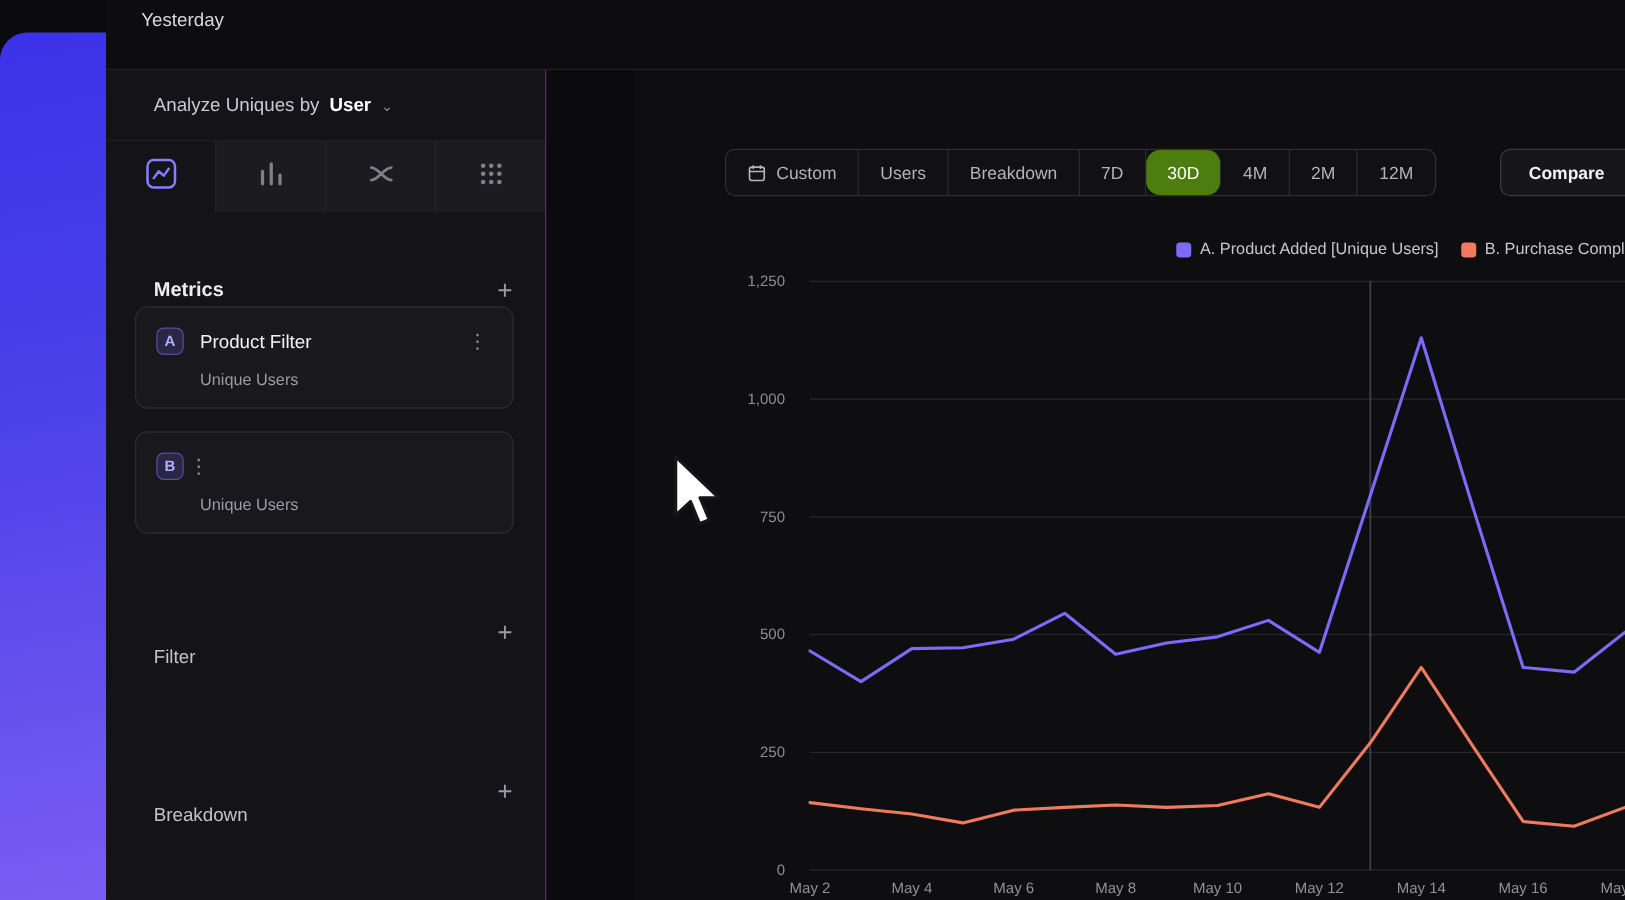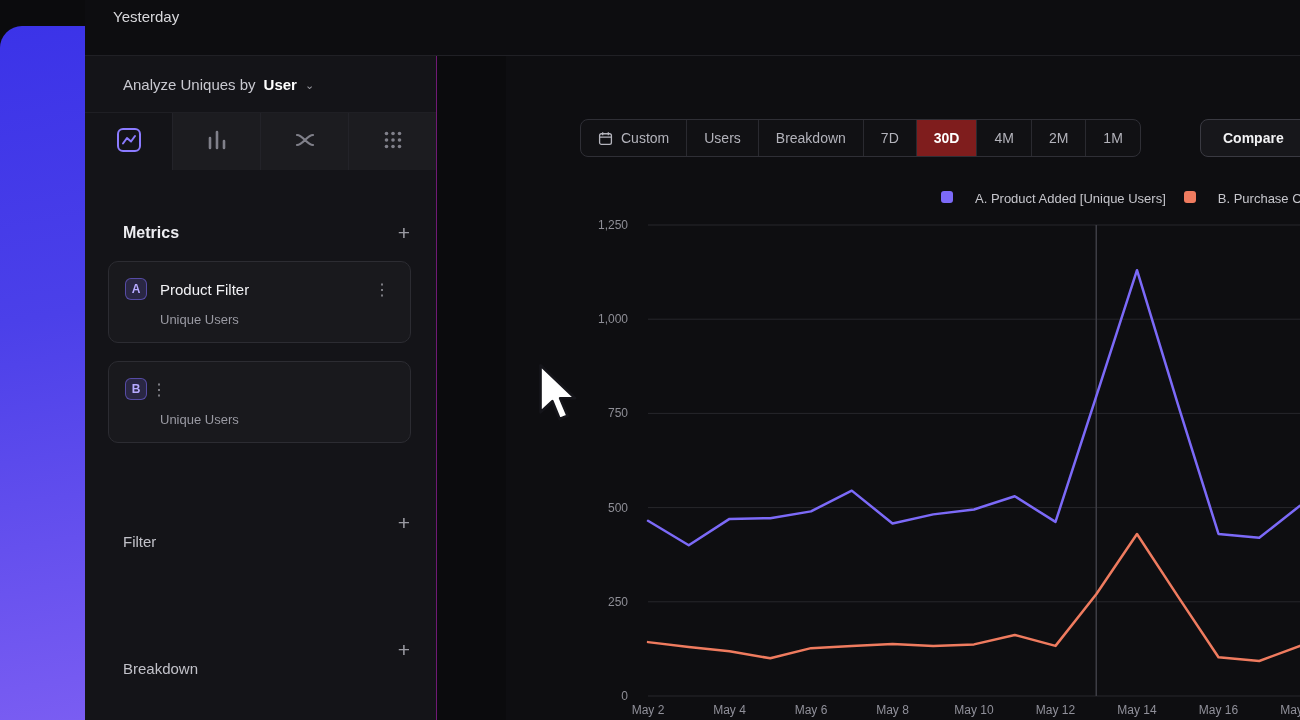--- a/index.html
+++ b/index.html
@@ -27,21 +27,21 @@
   .analyze-value{color:#ffffff;font-weight:700;text-align:right;}
   .chev{color:#9a9aa2;font-size:11px;margin-top:3px;}
 
   .tabs{display:flex;height:57px;}
   .tab{flex:1;display:flex;align-items:center;justify-content:center;
        background:#1c1c20;cursor:pointer;border-left:1px solid #232329;}
   .tab:first-child{border-left:none;}
   .tab.selected{background:#141418;}
 
   .section-head{display:flex;align-items:center;justify-content:space-between;
-                margin:52px 26px 18px 38px;}
+                margin:52px 26px 2px 38px;}
   .section-title{font-size:16px;font-weight:700;color:#ededf1;}
   .plus{color:#9a9aa2;font-size:21px;line-height:1;cursor:pointer;font-weight:400;}
 
   .card{margin:0 25px 18px 23px;background:#19191d;border:1px solid #2c2c32;
         border-radius:10px;padding:16px 16px 15px;cursor:pointer;}
   .card-top{display:flex;align-items:center;}
   .badge{width:22px;height:22px;border-radius:6px;flex:0 0 22px;
          background:rgba(124,106,248,.18);border:1px solid rgba(124,106,248,.55);
          color:#b7aaff;font-size:12px;font-weight:700;
          display:flex;align-items:center;justify-content:center;box-sizing:border-box;}
@@ -58,29 +58,29 @@
   
   .main{position:absolute;left:506px;top:56px;width:794px;height:664px;background:#0e0e11;}
 
   .rangebar{position:absolute;left:74px;top:63px;display:flex;height:38px;
             border:1px solid #2f2f36;border-radius:8px;overflow:hidden;
             background:#111114;box-sizing:border-box;}
   .seg{display:flex;align-items:center;gap:8px;padding:0 17px;font-size:14px;
        color:#b3b3bb;background:transparent;border:none;
        border-right:1px solid #2a2a30;font-family:inherit;cursor:pointer;height:100%;}
   .seg:last-child{border-right:none;}
-  .seg.selected{background:#7f1d1d;color:#ffffff;font-weight:700;}
+  .seg.selected{background:#4d7c0f;color:#ffffff;font-weight:400;border-radius:11px;}
 
   .compare{position:absolute;left:694px;top:63px;height:38px;width:150px;
            padding:0 22px;border:1px solid #3a3a42;border-radius:8px;background:#17171b;
            color:#f2f2f4;font-size:14px;font-weight:700;display:flex;align-items:center;
            box-sizing:border-box;cursor:pointer;font-family:inherit;}
 
   .legend{position:absolute;left:435px;top:135px;display:flex;gap:18px;white-space:nowrap;}
-  .legend-item{display:flex;align-items:flex-start;gap:22px;font-size:13px;color:#c6c6cc;cursor:pointer;}
+  .legend-item{display:flex;align-items:flex-end;gap:7px;font-size:13px;color:#c6c6cc;cursor:pointer;}
   .swatch{width:12px;height:12px;border-radius:3px;flex:0 0 12px;}
 
   .chart-svg{position:absolute;left:0;top:0;}
 
   .cursor{position:absolute;left:536px;top:362px;z-index:50;pointer-events:none;}
 </style>
 </head>
 <body>
 
 <div class="stage">
@@ -195,21 +195,21 @@
         <button class="seg selected">
           <span>30D</span>
         </button>
         <button class="seg">
           <span>4M</span>
         </button>
         <button class="seg">
           <span>2M</span>
         </button>
         <button class="seg">
-          <span>1M</span>
+          <span>12M</span>
         </button>
       </div>
 
     <button class="compare">Compare</button>
 
     <div class="legend" id="legend">
         <div class="legend-item">
           <span class="swatch" style="background: rgb(124, 106, 248);"></span>
           <span>A. Product Added [Unique Users]</span>
         </div>

